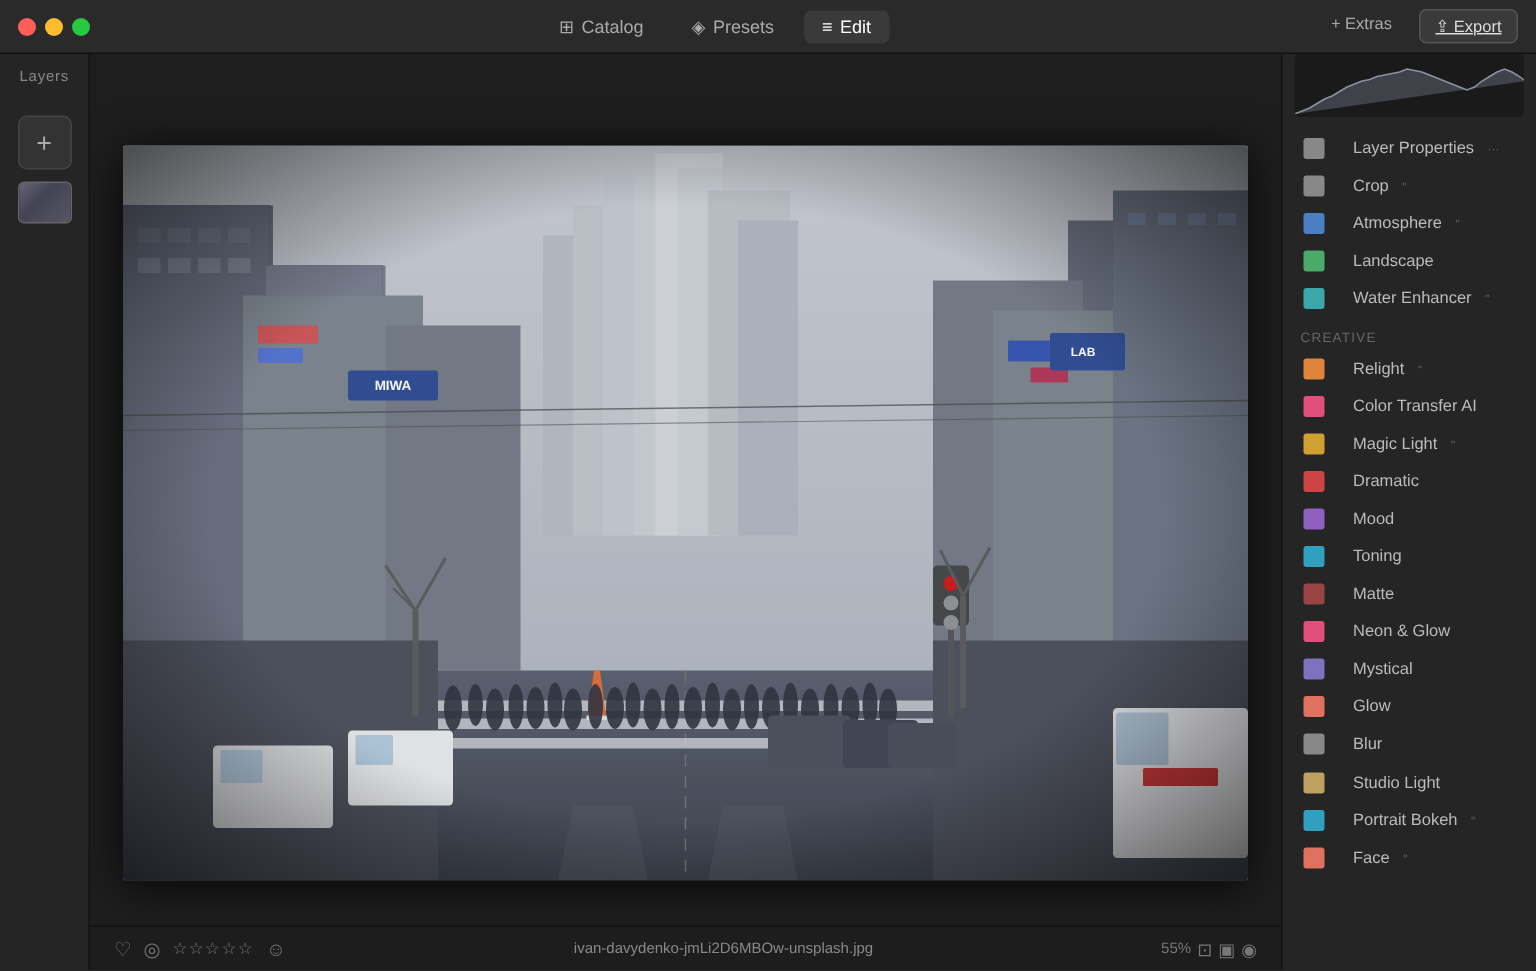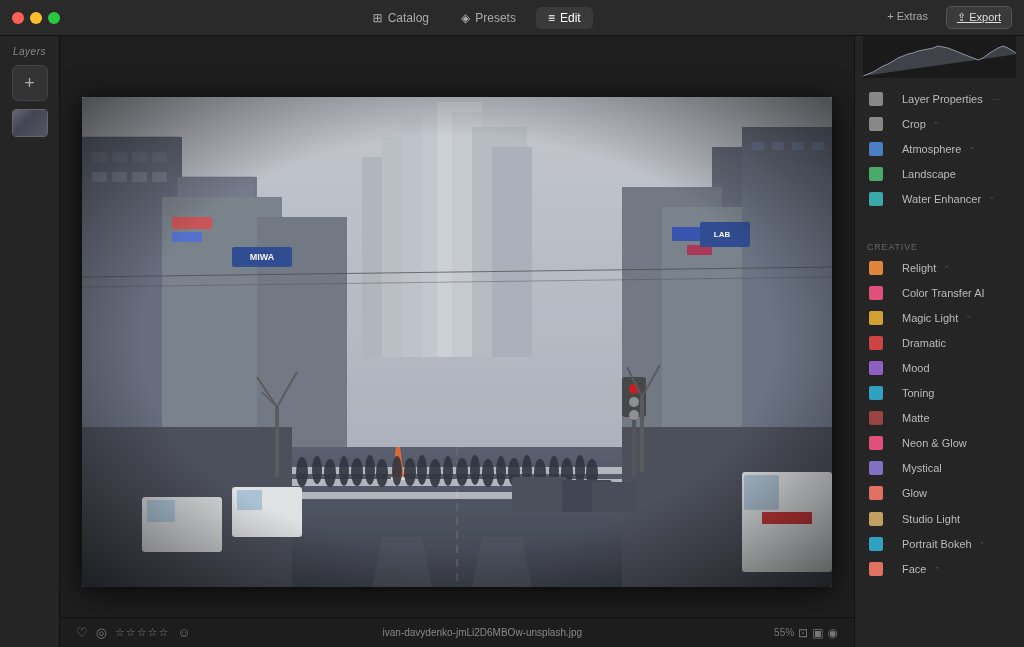--- a/index.html
+++ b/index.html
@@ -96,23 +96,22 @@
       display: flex;
       flex-direction: column;
       align-items: center;
       padding-top: 10px;
       gap: 8px;
       flex-shrink: 0;
     }
     .sidebar-title {
       font-size: 10px;
       color: #888;
-      margin-bottom: 0;
+      margin-bottom: 12px;
       letter-spacing: 0.5px;
-      font-style: italic;
     }
     .add-layer-btn {
       width: 36px;
       height: 36px;
       border-radius: 6px;
       background: #333;
       border: 1px solid #444;
       display: flex;
       align-items: center;
       justify-content: center;
@@ -276,21 +275,20 @@
       margin-left: 2px;
     }
 
     .section-label {
       font-size: 9px;
       color: #666;
       text-transform: uppercase;
       letter-spacing: 0.8px;
       padding: 8px 12px 3px;
       flex-shrink: 0;
-      margin-top: 22px;
     }
 
     
     .icon-gray { background: #888; }
     .icon-blue { background: #4a7fc1; }
     .icon-green { background: #4aaa6a; }
     .icon-teal { background: #3aa8a8; }
     .icon-orange { background: #e0843a; }
     .icon-pink { background: #e0507a; }
     .icon-purple { background: #9060c0; }
@@ -592,20 +590,24 @@
           <span class="tool-label">Neon &amp; Glow</span>
         </div>
         <div class="tool-item">
           <div class="tool-icon icon-lavender"></div>
           <span class="tool-label">Mystical</span>
         </div>
         <div class="tool-item">
           <div class="tool-icon icon-peach"></div>
           <span class="tool-label">Glow</span>
         </div>
+        <div class="tool-item">
+          <div class="tool-icon icon-gray"></div>
+          <span class="tool-label">Blur</span>
+        </div>
       </div>
 
     <div id="portrait-list">
         <div class="tool-item">
           <div class="tool-icon icon-beige"></div>
           <span class="tool-label">Studio Light</span>
         </div>
         <div class="tool-item">
           <div class="tool-icon icon-cyan"></div>
           <span class="tool-label">Portrait Bokeh</span>

